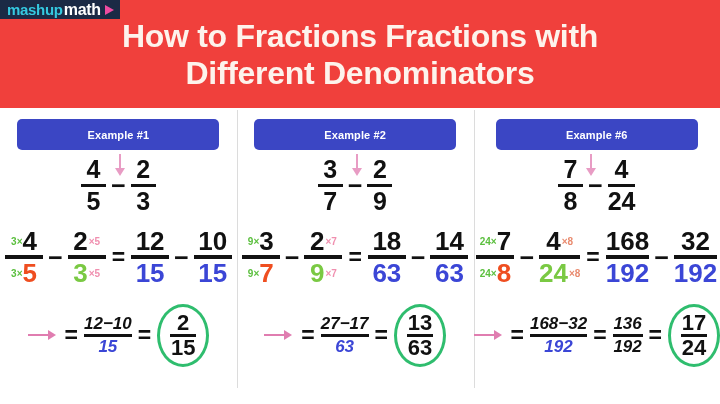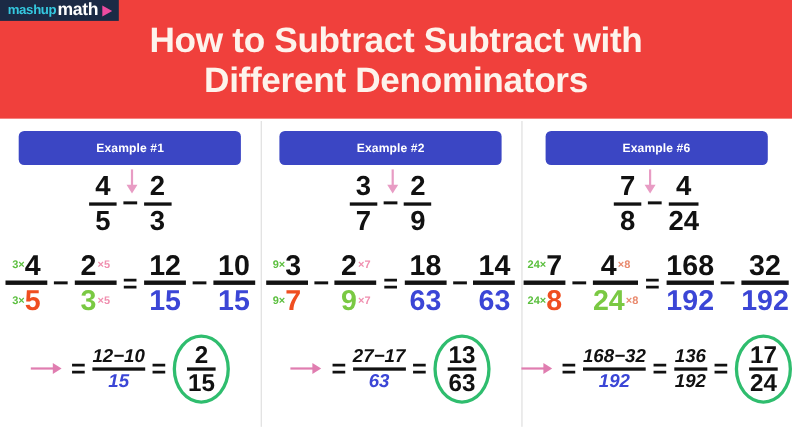--- a/index.html
+++ b/index.html
@@ -27,21 +27,21 @@
     left: 0;
     top: 0;
     height: 19px;
     padding: 0 6px 0 7px;
     background: #1b2a45;
     display: flex;
     align-items: center;
     gap: 0px;
   }
   .logo-mashup {
-    font-size: 12px;
+    font-size: 15px;
     font-weight: bold;
     color: #35c9e0;
     letter-spacing: -0.3px;
     line-height: 19px;
   }
   .logo-math {
     font-size: 16px;
     font-weight: bold;
     color: #ffffff;
     letter-spacing: -0.3px;
@@ -267,21 +267,21 @@
 
 <div class="banner">
 
   <div class="logo-box">
     <span class="logo-mashup">mashup</span>
     <span class="logo-math">math</span>
     <span class="logo-play"></span>
   </div>
 
   <div class="title-wrap">
-    <div class="title-line">How to Subtract Subtract with</div>
+    <div class="title-line">How to Fractions Fractions with</div>
     <div class="title-line">Different Denominators</div>
   </div>
 
 </div>
 
 <div class="columns">
 
   <div class="col">
     <div class="ex-header">Example #1</div>
 

